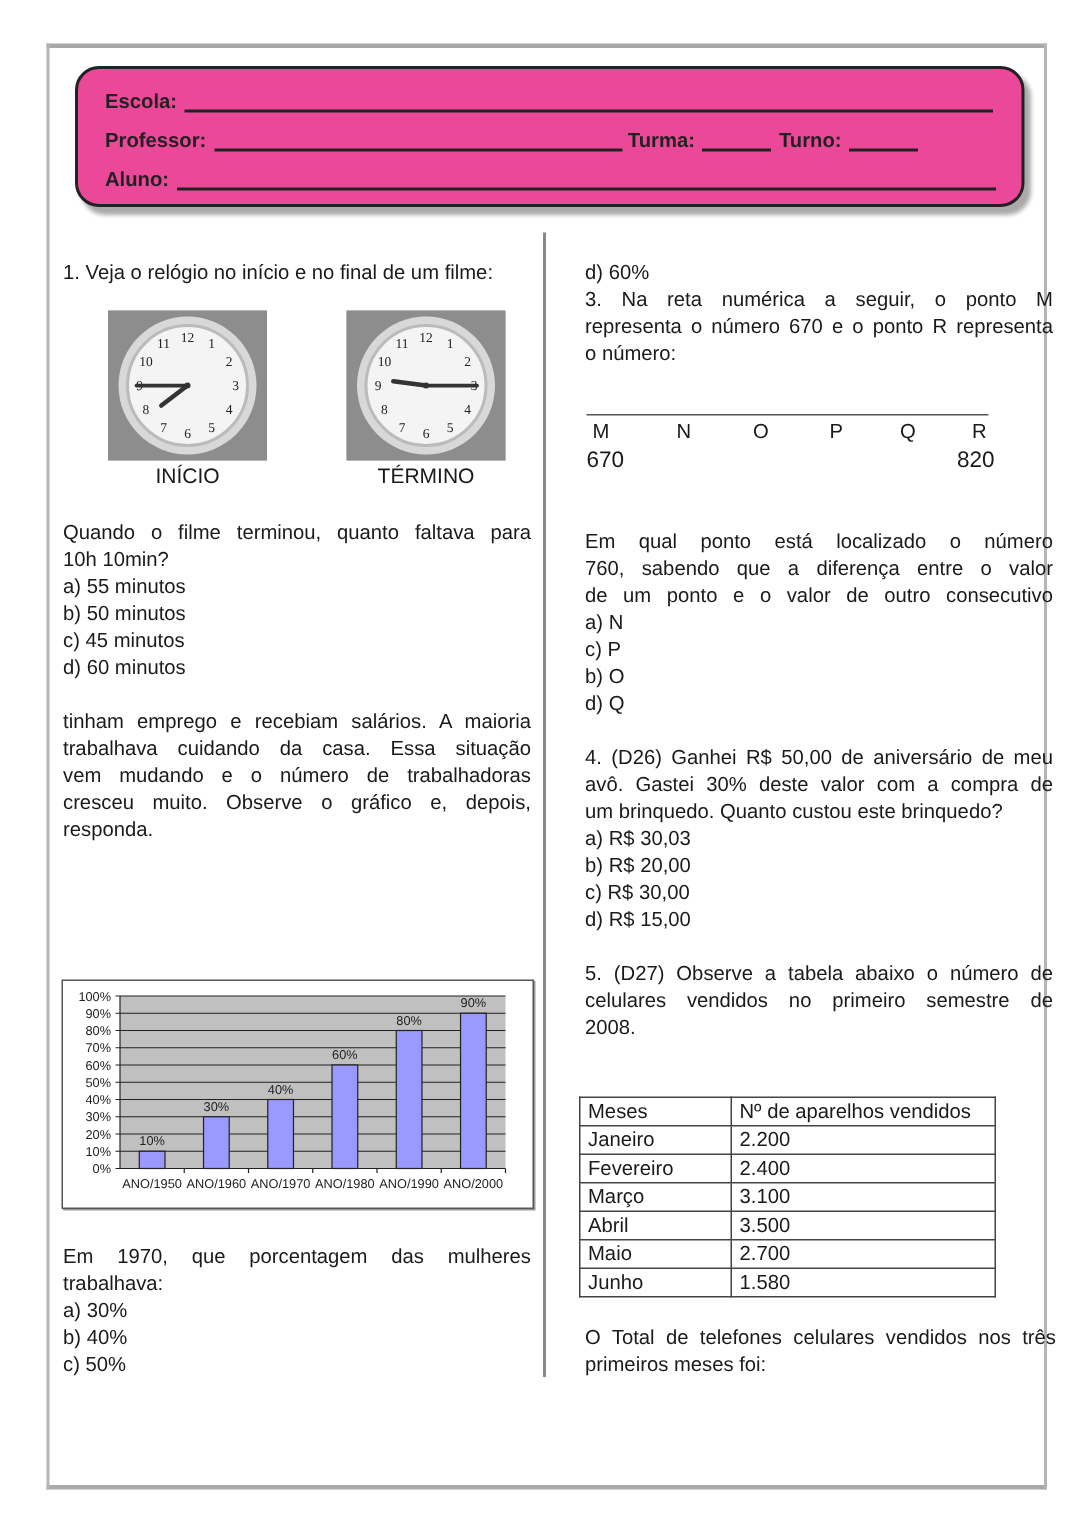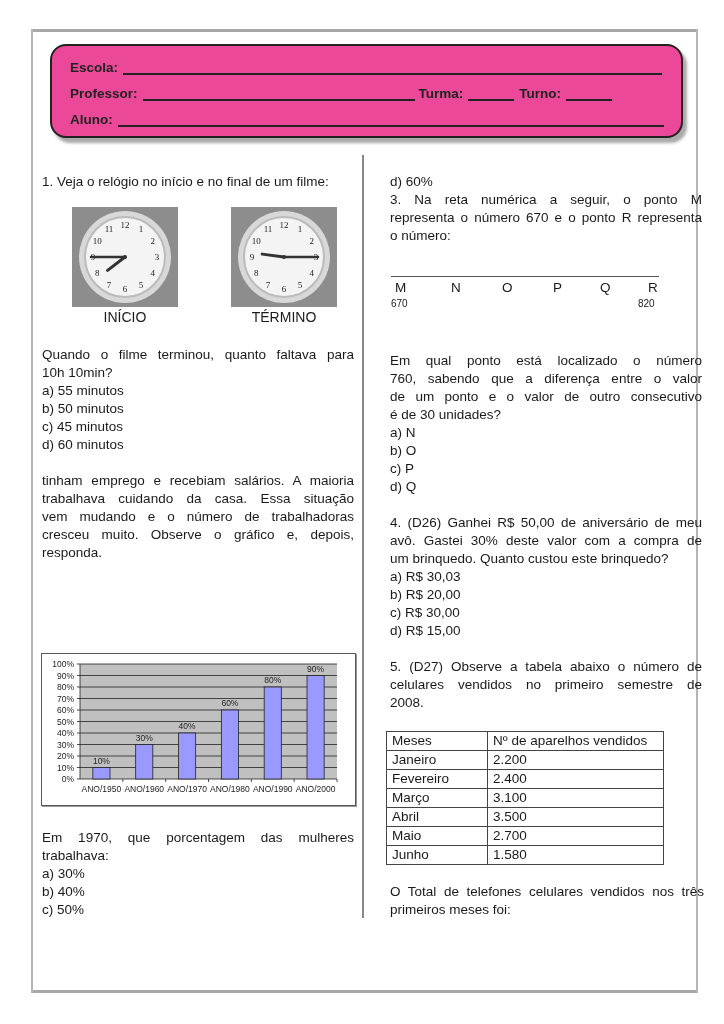--- a/index.html
+++ b/index.html
@@ -18,21 +18,21 @@
   .col { position:absolute; font-size:13.5px; line-height:18px; }
   .left { left:42px; width:312px; top:170px; }
   .right { left:370px; width:312px; top:170px;margin-left:20px; }
   .just { text-align:justify; }
   .para { margin:0; }
   .clock-wrap { position:absolute; text-align:center; }
   .clock-img { width:106px; height:100px; background:#8e8e8e; display:block; }
   .clock-label { font-size:14px; margin-top:2px; }
   .numline { position:absolute; left:391px; top:276px; width:268px; height:1px; background:#555; }
   .nl-letter { position:absolute; top:280px; font-size:13.5px; }
-  .nl-val { position:absolute; top:298px; font-size:10px; }
+  .nl-val { position:absolute; top:298px; font-size:15px; }
   .chart-box { position:absolute; left:41px; top:653px; width:313px; height:151px; border:1px solid #555; background:#fff; box-shadow:1px 1px 0 #999; }
   table.sales { position:absolute; left:386px; top:731px; width:278px; border-collapse:collapse; font-size:13.5px; line-height:18px; }
   table.sales td { border:1px solid #444; padding:0 5px; vertical-align:top; }
   table.sales td:first-child { width:90px; }
 </style>
 </head>
 <body>
 
 <div class="frame-top"></div>
 <div class="frame-bottom"></div>
@@ -217,24 +217,23 @@
 <span class="nl-letter" style="left:553px;">P</span>
 <span class="nl-letter" style="left:600px;">Q</span>
 <span class="nl-letter" style="left:648px;">R</span>
 <span class="nl-val" style="left:391px;">670</span>
 <span class="nl-val" style="left:638px;">820</span>
 
 <div class="col right just" style="top:352px;">
   <div style="text-align-last:justify;">Em qual ponto está localizado o número</div>
   <div style="text-align-last:justify;">760, sabendo que a diferença entre o valor</div>
   <div style="text-align-last:justify;">de um ponto e o valor de outro consecutivo</div>
-  <div>é de 30 unidades?</div>
   <div>a) N</div>
+  <div>c) P</div>
   <div>b) O</div>
-  <div>c) P</div>
   <div>d) Q</div>
   <div style="height:18px;"></div>
   <div style="text-align-last:justify;">4. (D26) Ganhei R$ 50,00 de aniversário de meu</div>
   <div style="text-align-last:justify;">avô. Gastei 30% deste valor com a compra de</div>
   <div>um brinquedo. Quanto custou este brinquedo?</div>
   <div>a) R$ 30,03</div>
   <div>b) R$ 20,00</div>
   <div>c) R$ 30,00</div>
   <div>d) R$ 15,00</div>
   <div style="height:18px;"></div>

